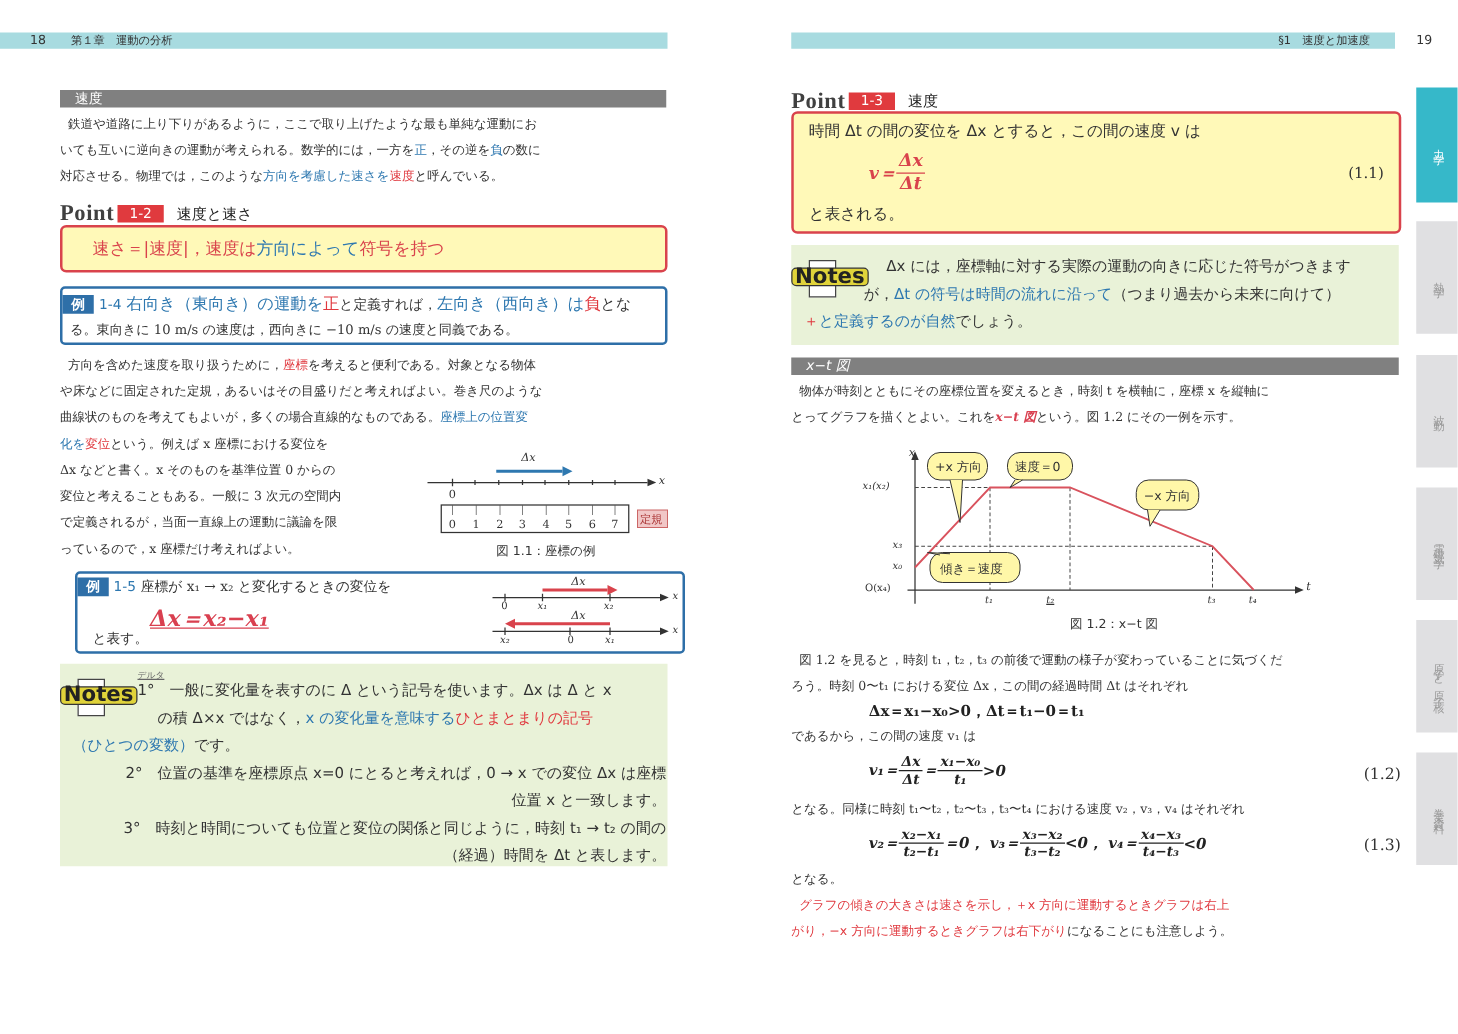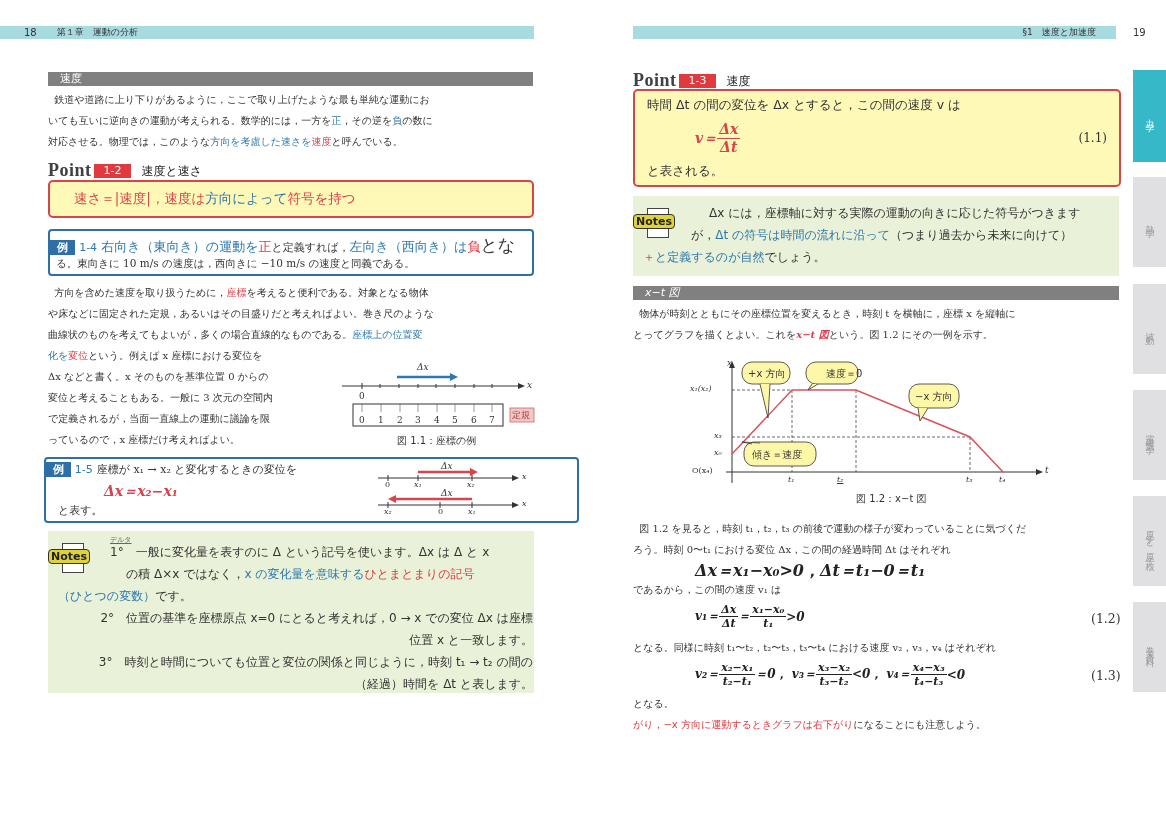--- a/index.html
+++ b/index.html
@@ -21,21 +21,21 @@
   .redb { color: #d94050; font-weight: bold; font-style: italic; }
   .point-tag { position: absolute; height: 16px; display: flex; align-items: flex-end; }
   .point-word { font-family: Liberation Serif, serif; font-weight: bold; color: #404040; font-size: 18px; letter-spacing: 0.5px; line-height: 15px; }
   .point-num { background: #e03a3e; color: #fff; font-family: "DejaVu Sans", sans-serif; font-size: 11px; padding: 0 10px; height: 14px; line-height: 14px; margin-left: 2px; }
   .point-title { font-family: "DejaVu Sans", sans-serif; font-size: 12px; color: #222; margin-left: 10px; line-height: 14px; }
   .point-box { position: absolute; background: #fff9b8; border: 2px solid #d9434c; border-radius: 5px; }
   .ex-box { position: absolute; border: 2px solid #2e6fa8; border-radius: 4px; background: #fff; }
   .ex-tag { display: inline-block; background: #2e6fa8; color: #fff; font-family: "DejaVu Sans", sans-serif; font-size: 11px; padding: 0 7px; font-weight: bold; }
   .notes-box { position: absolute; background: #e9f2d8; }
   .notes-icon { position: absolute; width: 44px; height: 34px; }
-  .notes-label { position: absolute; left: 0; top: 6px; background: #e0d33a; color: #222; font-family: "DejaVu Sans", sans-serif; font-weight: bold; font-size: 11px; padding: 0 2px; border: 1.5px solid #333; border-radius: 4px; z-index: 2; line-height: 13px; }
+  .notes-label { position: absolute; left: 0; top: 6px; background: #e0d33a; color: #222; font-family: "DejaVu Sans", sans-serif; font-weight: bold; font-size: 17px; padding: 0 2px; border: 1.5px solid #333; border-radius: 4px; z-index: 2; line-height: 13px; }
   .notes-paper { position: absolute; left: 14px; top: 0; width: 22px; height: 30px; background: #fff; border: 1.5px solid #444; }
   .side-tab { position: absolute; left: 550px; width: 33px; background: #e0e0e2; font-family: "DejaVu Sans", sans-serif; font-size: 9px; color: #999; display: flex; flex-direction: column; align-items: center; justify-content: center; writing-mode: vertical-rl; letter-spacing: 4px; }
   .side-tab.active { background: #36b8c9; color: #fff; }
   .caption { position: absolute; font-family: "DejaVu Sans", sans-serif; font-size: 10px; color: #333; }
   .eq { position: absolute; font-size: 12.5px; color: #222; }
   .eqnum { position: absolute; font-size: 12.5px; color: #333; }
   .frac { display: inline-flex; flex-direction: column; align-items: center; vertical-align: middle; font-size: 11px; line-height: 13px; }
   .frac .num { border-bottom: 1px solid #222; padding: 0 2px; }
 </style>
 </head>
@@ -63,21 +63,21 @@
   <div class="point-box" style="left:48px; top:180px; width:486px; height:38px;">
     <div style="position:absolute; left:24px; top:8px; font-family:'DejaVu Sans',sans-serif; font-size:13.5px;">
       <span style="color:#d9434c;">速さ＝|速度|，速度は</span><span class="blue">方向によって</span><span style="color:#d9434c;">符号を持つ</span>
     </div>
   </div>
 
   <div class="ex-box" style="left:48px; top:229px; width:486px; height:47px;">
     <div style="position:absolute; left:0; top:3px; font-size:13px; white-space:nowrap;">
       <span class="ex-tag">例</span>
       <span class="blue" style="font-size:11px;">1-4</span>
-      <span class="blue">右向き（東向き）の運動を</span><span class="red">正</span><span style="font-size:11px;">と定義すれば，</span><span class="blue">左向き（西向き）は</span><span class="red">負</span><span style="font-size:17px;">とな</span>
+      <span class="blue">右向き（東向き）の運動を</span><span class="red">正</span><span style="font-size:11px;">と定義すれば，</span><span class="blue">左向き（西向き）は</span><span class="red">負</span><span style="font-size:12px;">とな</span>
     </div>
     <div style="position:absolute; left:6px; top:26px; font-size:10.5px;">る。東向きに 10 m/s の速度は，西向きに −10 m/s の速度と同義である。</div>
   </div>
 
   <div class="para" style="left:48px; top:282px; width:490px;">
     <div>&nbsp;&nbsp;<span>方向を含めた速度を取り扱うために，</span><span class="red">座標</span><span>を考えると便利である。対象となる物体</span></div>
     <div>や床などに固定された定規，あるいはその目盛りだと考えればよい。巻き尺のような</div>
     <div><span>曲線状のものを考えてもよいが，多くの場合直線的なものである。</span><span class="blue">座標上の位置変</span></div>
     <div><span class="blue">化を</span><span class="red">変位</span><span>という。例えば x 座標における変位を</span></div>
     <div>Δx などと書く。x そのものを基準位置 0 からの</div>
@@ -123,27 +123,27 @@
     <span style="position:absolute; left:57px; top:55px; font-size:9px;">2</span>
     <span style="position:absolute; left:75px; top:55px; font-size:9px;">3</span>
     <span style="position:absolute; left:94px; top:55px; font-size:9px;">4</span>
     <span style="position:absolute; left:112px; top:55px; font-size:9px;">5</span>
     <span style="position:absolute; left:131px; top:55px; font-size:9px;">6</span>
     <span style="position:absolute; left:149px; top:55px; font-size:9px;">7</span>
     <span style="position:absolute; left:172px; top:49px; font-size:9px; color:#a33;">定規</span>
     <span class="caption" style="left:57px; top:74px;">図 1.1：座標の例</span>
   </div>
 
-  <div class="ex-box" style="left:44px; top:457px; width:535px; height:66px;">
+  <div class="ex-box" style="left:60px; top:457px; width:488px; height:66px;">
     <div style="position:absolute; left:0; top:3px; font-size:12px; white-space:nowrap;">
       <span class="ex-tag">例</span>
       <span class="blue" style="font-size:11px;">1-5</span>
       <span style="font-size:11px;">座標が x₁ → x₂ と変化するときの変位を</span>
     </div>
-    <div class="redb" style="position:absolute; left:58px; top:24px; font-size:14px;">Δx＝x₂−x₁</div>
+    <div class="redb" style="position:absolute; left:58px; top:24px; font-size:18px;text-decoration:underline;">Δx＝x₂−x₁</div>
     <div style="position:absolute; left:12px; top:44px; font-size:11px;">と表す。</div>
     <svg style="position:absolute; left:328px; top:0;" width="150" height="62">
       <line x1="44" y1="13" x2="96" y2="13" stroke="#d9434c" stroke-width="2.5"></line>
       <polygon points="96,9 104,13 96,17" fill="#d9434c"></polygon>
       <line x1="4" y1="19" x2="138" y2="19" stroke="#333"></line>
       <polygon points="138,16 145,19 138,22" fill="#333"></polygon>
       <line x1="14" y1="16" x2="14" y2="22" stroke="#333"></line>
         <line x1="44" y1="16" x2="44" y2="22" stroke="#333"></line>
         <line x1="98" y1="16" x2="98" y2="22" stroke="#333"></line>
       <line x1="22" y1="40" x2="98" y2="40" stroke="#d9434c" stroke-width="2.5"></line>
@@ -261,31 +261,31 @@
     <span style="position:absolute; left:355px; top:107px; font-size:9px; font-style:italic;">t</span>
     <span style="position:absolute; left:0px; top:26px; font-size:8px; font-style:italic;">x₁(x₂)</span>
     <span style="position:absolute; left:24px; top:73px; font-size:8px; font-style:italic;">x₃</span>
     <span style="position:absolute; left:24px; top:90px; font-size:8px; font-style:italic;">x₀</span>
     <span style="position:absolute; left:2px; top:108px; font-size:8px;">O(x₄)</span>
     <span style="position:absolute; left:98px; top:117px; font-size:8px; font-style:italic;">t₁</span>
     <span style="position:absolute; left:147px; top:117px; font-size:8px; font-style:italic;text-decoration:underline;">t₂</span>
     <span style="position:absolute; left:276px; top:117px; font-size:8px; font-style:italic;">t₃</span>
     <span style="position:absolute; left:309px; top:117px; font-size:8px; font-style:italic;">t₄</span>
     <span style="position:absolute; left:58px; top:9px; font-size:10px; font-family:'DejaVu Sans',sans-serif;">+x 方向</span>
-    <span style="position:absolute; left:136px; top:9px; font-size:10px; font-family:'DejaVu Sans',sans-serif;">速度＝0</span>
+    <span style="position:absolute; left:122px; top:9px; font-size:10px; font-family:'DejaVu Sans',sans-serif;">速度＝0</span>
     <span style="position:absolute; left:225px; top:32px; font-size:10px; font-family:'DejaVu Sans',sans-serif;">−x 方向</span>
     <span style="position:absolute; left:62px; top:90px; font-size:10px; font-family:'DejaVu Sans',sans-serif;">傾き＝速度</span>
     <span class="caption" style="left:166px; top:134px;">図 1.2：x−t 図</span>
   </div>
 
   <div class="para" style="left:50px; top:518px; width:490px;">
     <div>&nbsp;&nbsp;<span>図 1.2 を見ると，時刻 t₁，t₂，t₃ の前後で運動の様子が変わっていることに気づくだ</span></div>
     <div>ろう。時刻 0〜t₁ における変位 Δx，この間の経過時間 Δt はそれぞれ</div>
   </div>
-  <div class="eq" style="left:112px; top:561px; font-weight:bold; font-style:italic; font-size:16px;text-align:right;">Δx＝x₁−x₀&gt;0，Δt＝t₁−0＝t₁</div>
+  <div class="eq" style="left:112px; top:561px; font-weight:bold; font-size:12px;text-align:right;">Δx＝x₁−x₀&gt;0，Δt＝t₁−0＝t₁</div>
   <div class="para" style="left:50px; top:579px; width:490px;">であるから，この間の速度 v₁ は</div>
   <div class="eq" style="left:112px; top:603px; display:flex; align-items:center; font-weight:bold; font-style:italic; font-size:12px;">
     <span>v₁＝</span>
     <span class="frac">
         <span class="num">Δx</span>
         <span>Δt</span>
       </span>
     <span>＝</span>
     <span class="frac">
         <span class="num">x₁−x₀</span>
@@ -311,20 +311,21 @@
     <span>v₄＝</span>
     <span class="frac">
         <span class="num">x₄−x₃</span>
         <span>t₄−t₃</span>
       </span>
     <span>&lt;0</span>
   </div>
   <div class="eqnum" style="left:508px; top:668px;">(1.3)</div>
   <div class="para" style="left:50px; top:693px; width:490px;">となる。</div>
   <div class="para" style="left:50px; top:714px; width:490px;">
+    <div>&nbsp;&nbsp;<span class="red">グラフの傾きの大きさは速さを示し，＋x 方向に運動するときグラフは右上</span></div>
     <div><span class="red">がり，−x 方向に運動するときグラフは右下がり</span><span>になることにも注意しよう。</span></div>
   </div>
 
   <div class="side-tab active" style="top:70px; height:92px;">
       <span>力学</span>
     </div>
   <div class="side-tab" style="top:177px; height:90px;">
       <span>熱学</span>
     </div>
   <div class="side-tab" style="top:284px; height:90px;">

